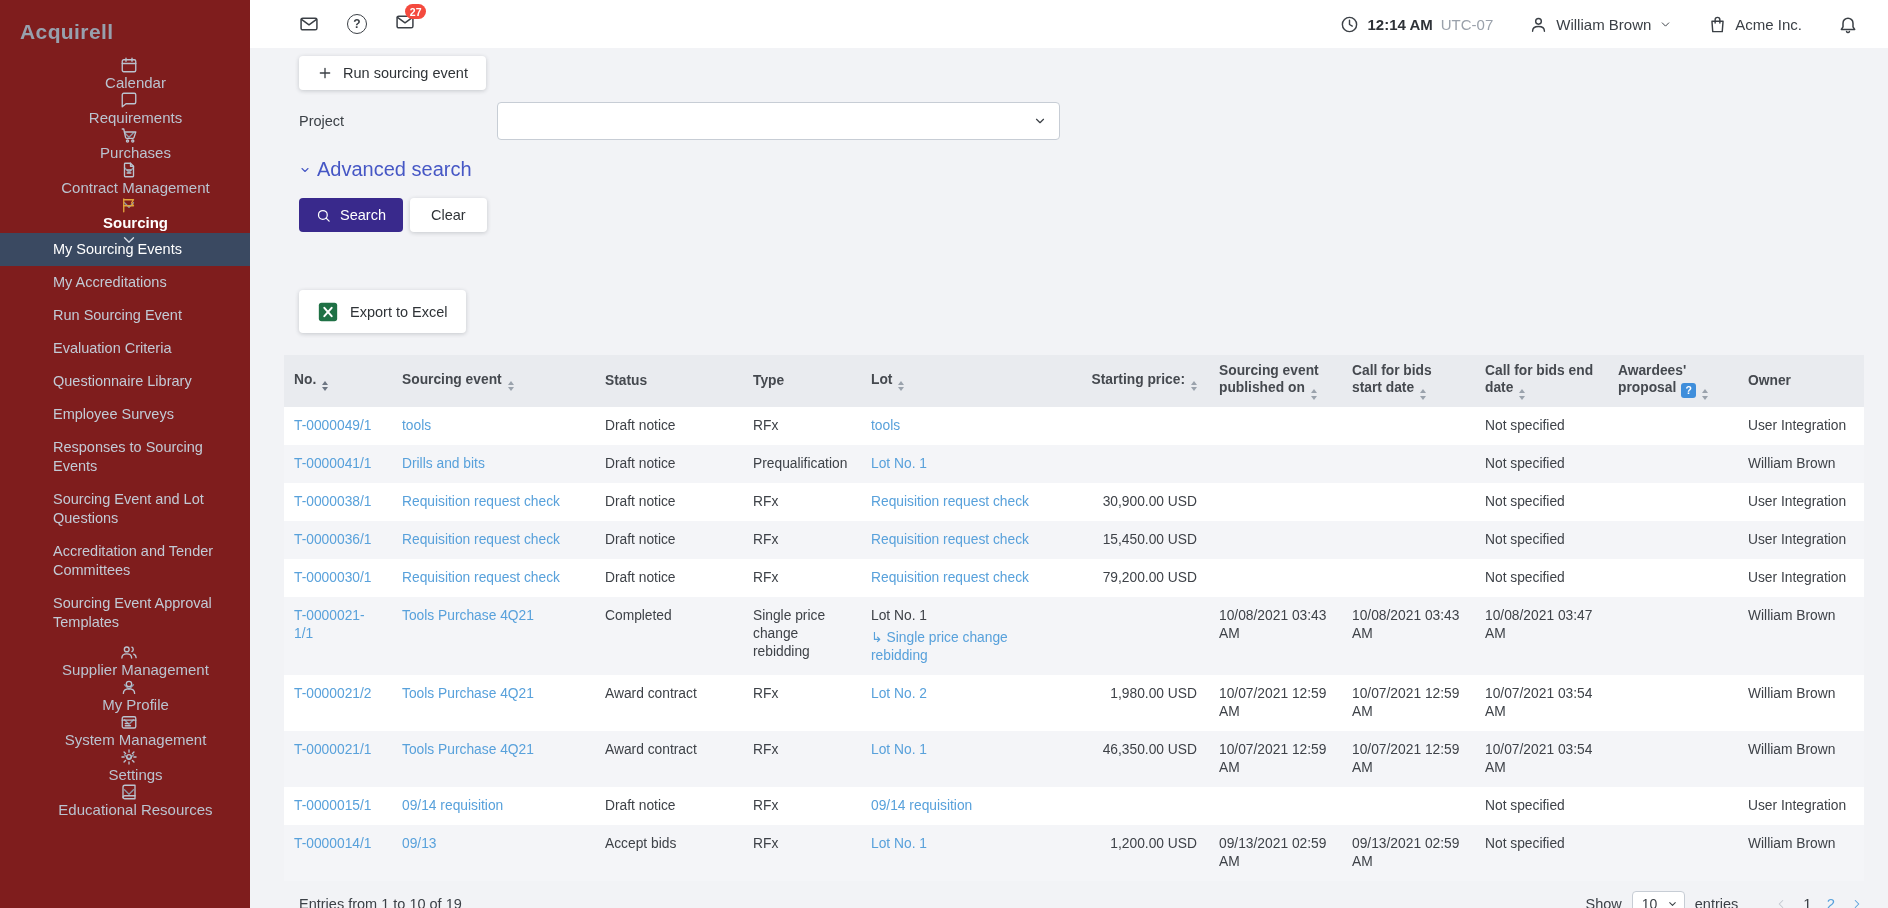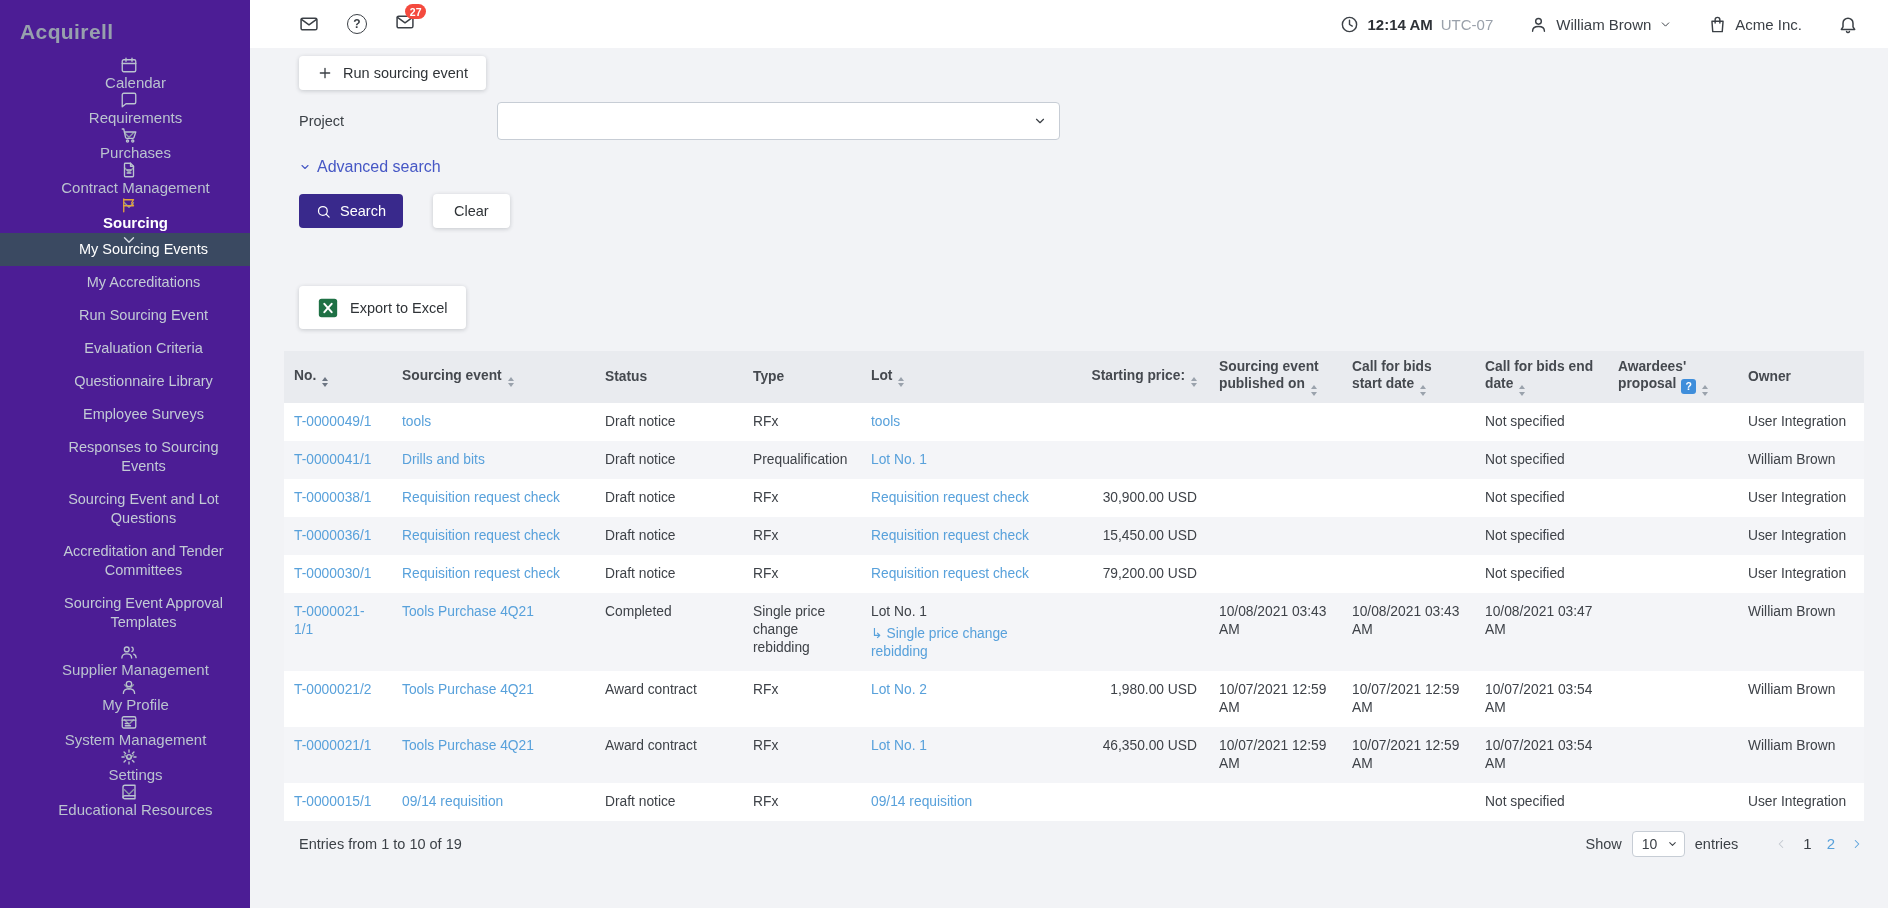--- a/index.html
+++ b/index.html
@@ -3,33 +3,33 @@
 <meta charset="utf-8">
 <style>
   * { box-sizing: border-box; margin: 0; padding: 0; }
   html, body { width: 1888px; height: 908px; }
   body { font-family: "Liberation Sans", "DejaVu Sans", sans-serif; background: #f2f3f6; overflow: hidden; color: #3e4248; }
   [data-interactable="true"] { cursor: pointer; }
 
   .app { display: flex; width: 1888px; height: 908px; }
 
   
-  .sidebar { width: 250px; min-width: 250px; background: #4c1d95; color: #bac3cf; overflow: hidden; }
+  .sidebar { width: 250px; min-width: 250px; background: #7f1d1d; color: #bac3cf; overflow: hidden; }
   .logo { padding: 20px 0 12px 20px; font-size: 21px; font-weight: 600; letter-spacing: .4px; color: #97a0ad; }
   .nav-item { display: flex; align-items: center; height: 35px; padding: 0 14px 0 22px; font-size: 15px; flex-direction: column; }
   .icon { display: inline-block; }
   .icon svg { width: 100%; height: 100%; display: block; }
   .nav-item .icon { width: 18px; height: 18px; flex: 0 0 18px; }
   .nav-label { flex: 1; margin-left: 13px; white-space: nowrap; }
   .nav-chevron { width: 12px; height: 12px; color: #8d98a7; }
   .nav-item.active { color: #ffffff; font-weight: 700; }
   .nav-item.active .icon { color: #e2a43c; }
   .nav-item.active .nav-chevron { color: #d6dce4; }
   .submenu { padding: 2px 0 4px; }
-  .submenu-item { padding: 7px 16px 7px 53px; font-size: 14.5px; line-height: 19px; color: #c2cad5; text-align: center; }
+  .submenu-item { padding: 7px 16px 7px 53px; font-size: 14.5px; line-height: 19px; color: #c2cad5; }
   .submenu-item.active { background: #3a4961; color: #fff; }
 
   
   .main { flex: 1; display: flex; flex-direction: column; min-width: 0; }
   .topbar { height: 48px; background: #fff; display: flex; align-items: center; justify-content: space-between; padding: 0 30px 0 49px; flex: 0 0 48px; }
   .topbar .icon { color: #3b4046; }
   .i20 { width: 20px; height: 20px; } .i19 { width: 19px; height: 19px; }
   .i16 { width: 16px; height: 16px; } .i15 { width: 15px; height: 15px; } .i13 { width: 13px; height: 13px; } .i22 { width: 22px; height: 22px; }
   .topbar-left { display: flex; align-items: center; gap: 28px; }
   .q-circle { width: 20px; height: 20px; border: 1.8px solid #3b4046; border-radius: 50%; color: #3b4046; font-size: 12px; font-weight: 700; display: inline-flex; align-items: center; justify-content: center; }
@@ -42,23 +42,23 @@
 
   
   .content { flex: 1; padding: 8px 24px 0 49px; min-width: 0; }
   .run-btn { display: inline-flex; align-items: center; gap: 10px; background: #fff; border: 0; border-radius: 4px; padding: 0 18px; height: 34px; font-size: 14.5px; color: #2f3337; box-shadow: 0 1px 4px rgba(40,50,60,.22); font-family: inherit; }
   .plus { color: #3b4046; }
   .filter-row { display: flex; align-items: center; margin-top: 12px; }
   .filter-label { width: 198px; font-size: 14.5px; color: #3c4147; }
   .select-box { position: relative; width: 563px; height: 38px; background: #fff; border: 1px solid #c7cdd5; border-radius: 4px; }
   .select-box .chev { position: absolute; right: 12px; top: 50%; transform: translateY(-50%); width: 14px; height: 14px; color: #3b4046; }
   .select-value { display: inline-block; padding: 9px 12px; font-size: 14.5px; color: #3c4147; }
-  .adv-link { display: inline-flex; align-items: center; gap: 6px; margin-top: 18px; color: #4657c5; font-size: 16px; }
+  .adv-link { display: inline-flex; align-items: center; gap: 6px; margin-top: 18px; color: #4657c5; font-size: 20px; }
   .adv-link .chev { width: 12px; height: 12px; }
-  .btn-row { display: flex; gap: 30px; margin-top: 17px; }
+  .btn-row { display: flex; gap: 7px; margin-top: 17px; }
   .btn-search { display: inline-flex; align-items: center; gap: 9px; background: #39298c; color: #fff; border: 0; border-radius: 4px; height: 34px; padding: 0 17px; font-size: 14.5px; font-family: inherit; }
   .btn-clear { background: #fff; color: #2f3337; border: 0; border-radius: 4px; height: 34px; padding: 6px 21px; font-size: 14.5px; box-shadow: 0 1px 4px rgba(40,50,60,.22); font-family: inherit; }
   .export-btn { display: inline-flex; align-items: center; gap: 11px; margin-top: 58px; background: #fff; border: 0; border-radius: 4px; height: 43px; padding: 0 18px; font-size: 14.5px; color: #2f3337; box-shadow: 0 1px 4px rgba(40,50,60,.22); font-family: inherit; }
 
   
   table { border-collapse: collapse; table-layout: fixed; width: 1580px; margin: 22px 0 0 -15px; background: #fff; font-size: 13.8px; }
   thead th { background: #e9ebef; color: #45494f; font-weight: 700; text-align: left; padding: 7px 10px; height: 49px; vertical-align: middle; line-height: 17px; }
   tbody td { padding: 10px 10px; vertical-align: top; line-height: 18px; color: #3e4248; }
   tbody tr:nth-child(even) { background: #f4f5f8; }
   td.right, th.right { text-align: right; padding-right: 12px; }
@@ -523,20 +523,33 @@
               <td data-interactable="false">Draft notice</td>
               <td data-interactable="false">RFx</td>
               <td data-interactable="false"><a class="tlink" data-interactable="true">09/14 requisition</a></td>
               <td data-interactable="false" class="right"></td>
               <td data-interactable="false"></td>
               <td data-interactable="false"></td>
               <td data-interactable="false">Not specified</td>
               <td data-interactable="false"></td>
               <td data-interactable="false">User Integration</td>
             </tr>
+            <tr data-interactable="false">
+              <td data-interactable="false"><a class="tlink" data-interactable="true">T-0000014/1</a></td>
+              <td data-interactable="false"><a class="tlink" data-interactable="true">09/13</a></td>
+              <td data-interactable="false">Accept bids</td>
+              <td data-interactable="false">RFx</td>
+              <td data-interactable="false"><a class="tlink" data-interactable="true">Lot No. 1</a></td>
+              <td data-interactable="false" class="right">1,200.00 USD</td>
+              <td data-interactable="false">09/13/2021 02:59 AM</td>
+              <td data-interactable="false">09/13/2021 02:59 AM</td>
+              <td data-interactable="false">Not specified</td>
+              <td data-interactable="false"></td>
+              <td data-interactable="false">William Brown</td>
+            </tr>
           </tbody>
       </table>
 
       <div class="table-footer" data-interactable="false">
         <div data-interactable="false">Entries from 1 to 10 of 19</div>
         <div class="tf-right" data-interactable="false">
           <span data-interactable="false">Show</span>
           <span class="page-size-wrap" data-interactable="false">
             <select class="page-size" data-interactable="true">
               <option>10</option>

